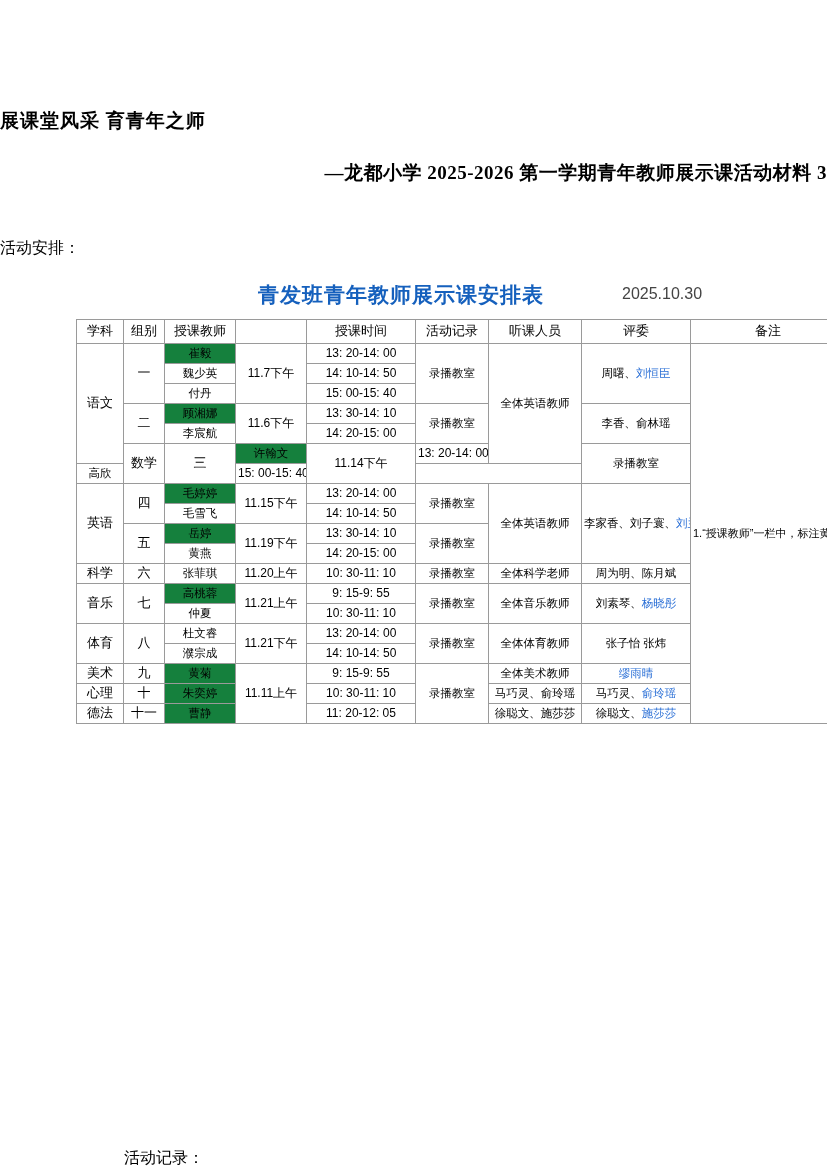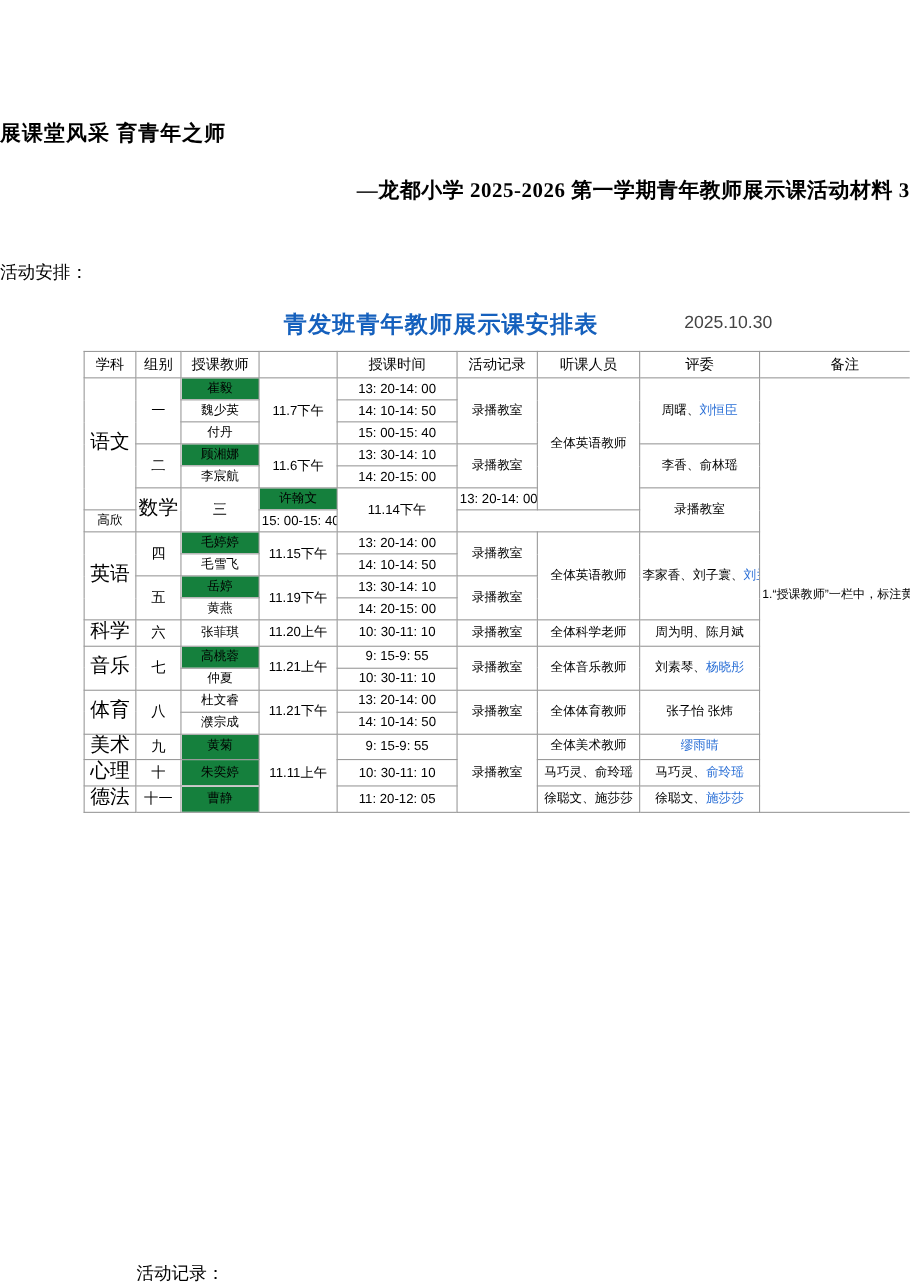--- a/index.html
+++ b/index.html
@@ -93,21 +93,21 @@
   .hl { background: #15803d; }
   .blue { color: #2a6fd6; }
   .note-cell {
     text-align: left;
     white-space: normal;
     font-size: 11px;
     line-height: 1.45;
     padding: 4px 7px;
     vertical-align: top;
   }
-  .subj { font-size: 18px; font-family: Liberation Mono, monospace; }
+  .subj { font-size: 13px; }
   .grp { font-size: 13px; }
   .time-col { font-size: 12px; }
   .footer-label {
     font-size: 16px;
     margin-left: 124px;
     position: absolute;
     top: 1040px;
   }
 </style>
 </head>

